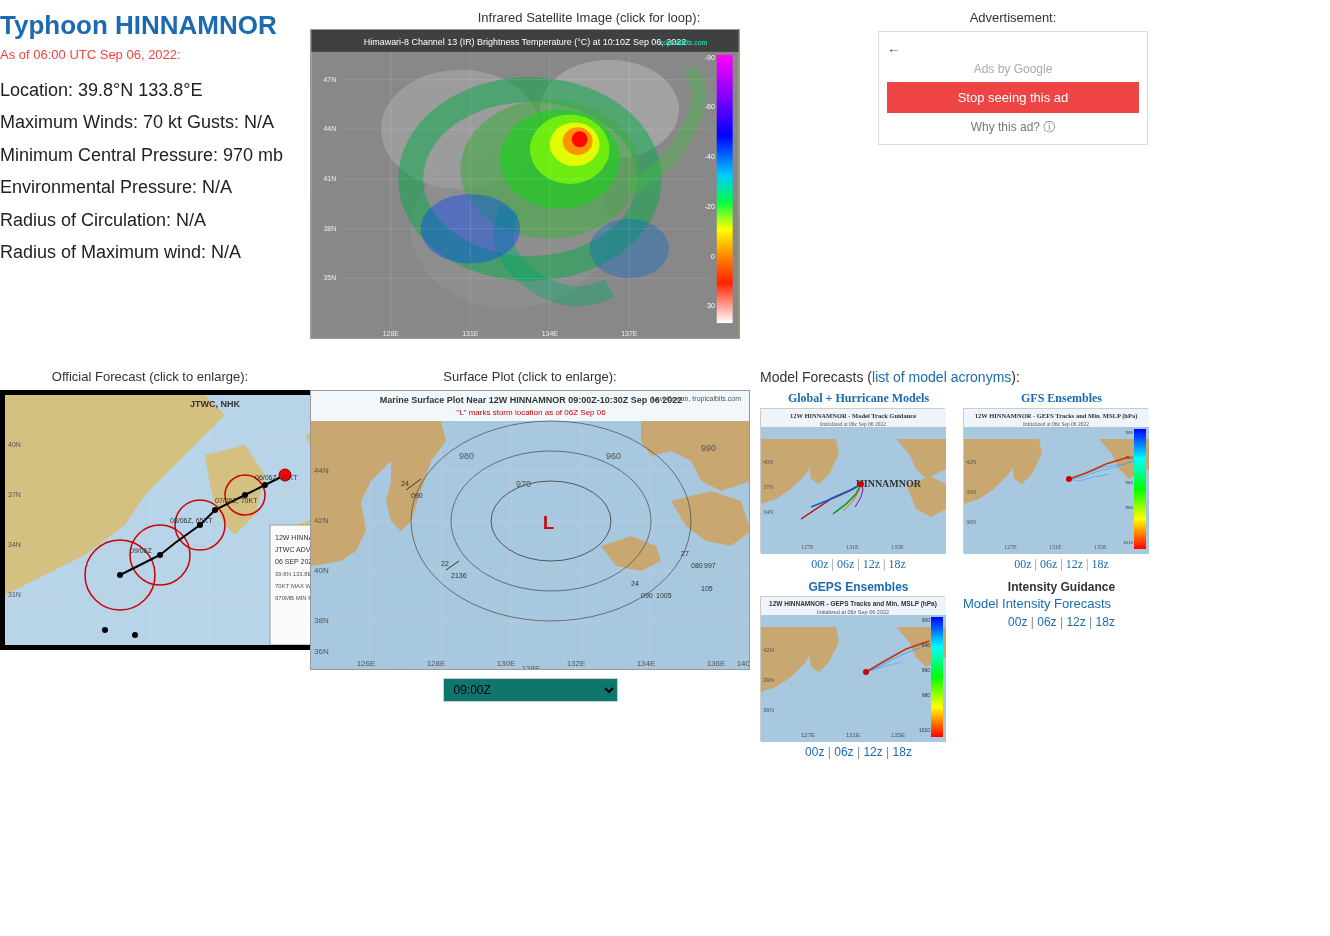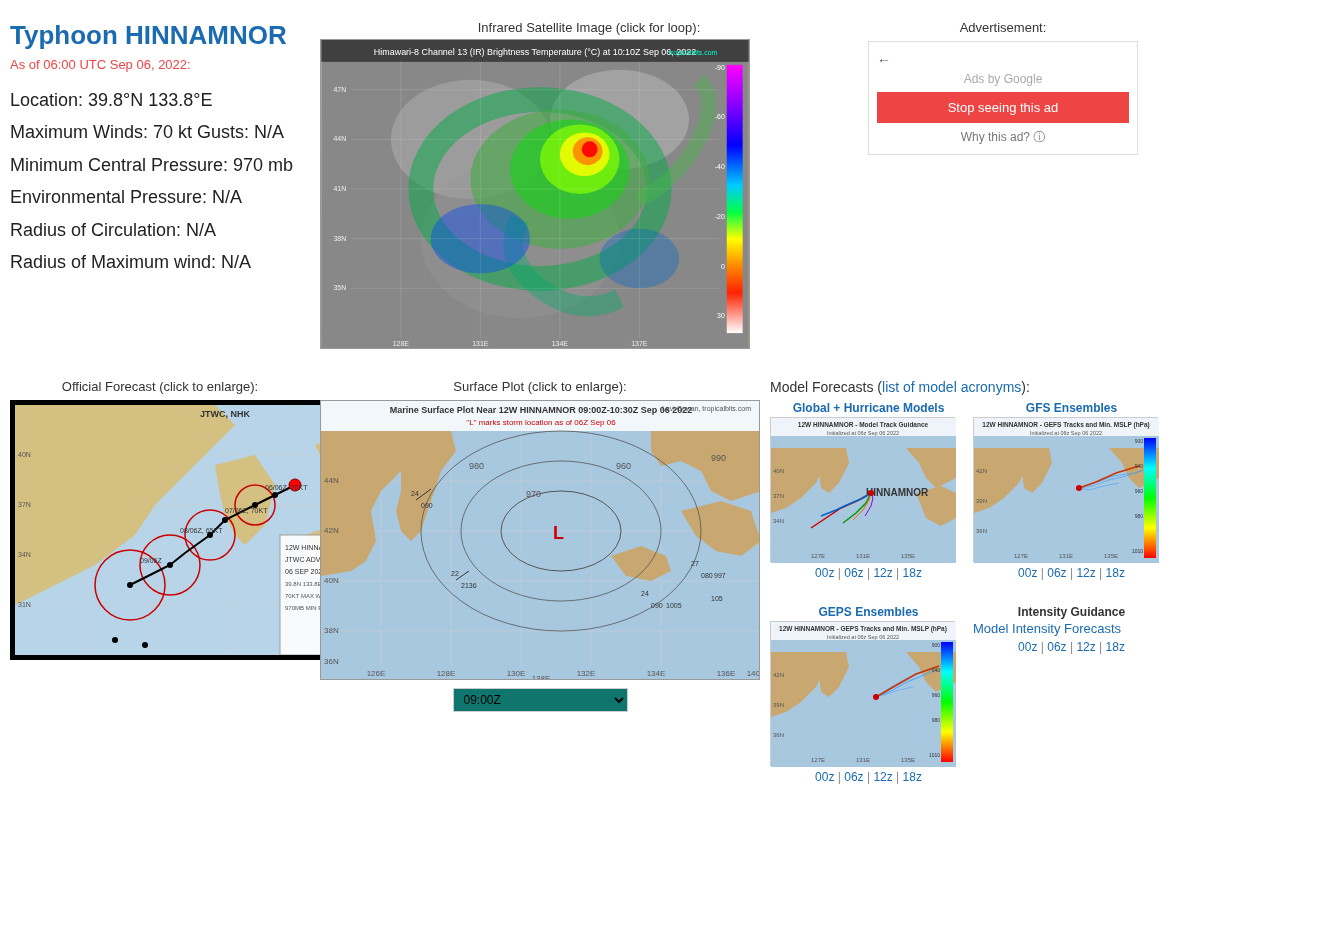--- a/index.html
+++ b/index.html
@@ -1,18 +1,18 @@
 <!DOCTYPE html>
 <html><head>
   <meta charset="utf-8">
   <style>
     * { box-sizing: border-box; margin: 0; padding: 0; }
     body { font-family: Arial, sans-serif; font-size: 13px; background: #fff; color: #222; }
     
-    .page-wrapper { width: 1148px; min-height: 936px; padding: 10px; }
+    .page-wrapper { width: 1148px; min-height: 936px; }
     
     
     .top-section { display: flex; gap: 10px; padding: 10px 0; }
     
     .info-panel { width: 300px; flex-shrink: 0; }
     .storm-title { font-size: 26px; font-weight: bold; color: #1a6bb0; margin-bottom: 6px; }
     .storm-time { font-size: 13px; color: #ef4444; margin-bottom: 12px; }
     .storm-details { line-height: 1.8; font-size: 18px; }
     
     .satellite-panel { flex: 1; text-align: center; }
@@ -35,28 +35,28 @@
     
     .surface-panel { flex: 1; text-align: center; }
     .surface-panel .panel-title { font-size: 13px; color: #333; margin-bottom: 6px; cursor: pointer; }
     
     .model-panel { width: 400px; flex-shrink: 0; }
     .model-link { color: #1a6bb0; text-decoration: none; }
     
     
     .map-placeholder { background: linear-gradient(135deg, #b8d4e8 0%, #87b9d4 40%, #d4b483 60%, #c8a060 100%); border: 1px solid #999; position: relative; overflow: hidden; }
     
-    .model-grid { display: grid; grid-template-columns: 1fr 1fr; gap: 6px; }
+    .model-grid { display: grid; grid-template-columns: 1fr 1fr; gap: 6px; font-family: Liberation Serif, serif; }
     .model-sub-title { font-size: 12px; color: #1a6bb0; text-align: center; margin-bottom: 2px; font-weight: bold; }
     .model-img { width: 185px; height: 145px; background: linear-gradient(135deg, #a8c8e0 0%, #87b9d4 50%, #d4b483 80%); border: 1px solid #ccc; }
     .model-links { text-align: center; font-size: 12px; margin-top: 4px; }
     .model-links a { color: #1a6bb0; text-decoration: none; }
     .model-links span { color: #888; }
     
-    .geps-section { margin-top: 25px; display: grid; grid-template-columns: 1fr 1fr; gap: 6px; }
+    .geps-section { margin-top: 8px; display: grid; grid-template-columns: 1fr 1fr; gap: 6px; }
     .geps-img { width: 185px; height: 145px; background: linear-gradient(135deg, #a8c8e0 0%, #87b9d4 50%, #d4b483 80%); border: 1px solid #ccc; }
     
     .intensity-title { font-size: 12px; color: #333; text-align: center; margin-bottom: 2px; font-weight: bold; }
     
     select { font-size: 12px; padding: 3px 6px; border: 1px solid #ccc; margin-top: 4px; background: #0f766e; }
     
     
     .map-svg { width: 100%; height: 100%; }
     
     .panel-clickable { cursor: pointer; }

